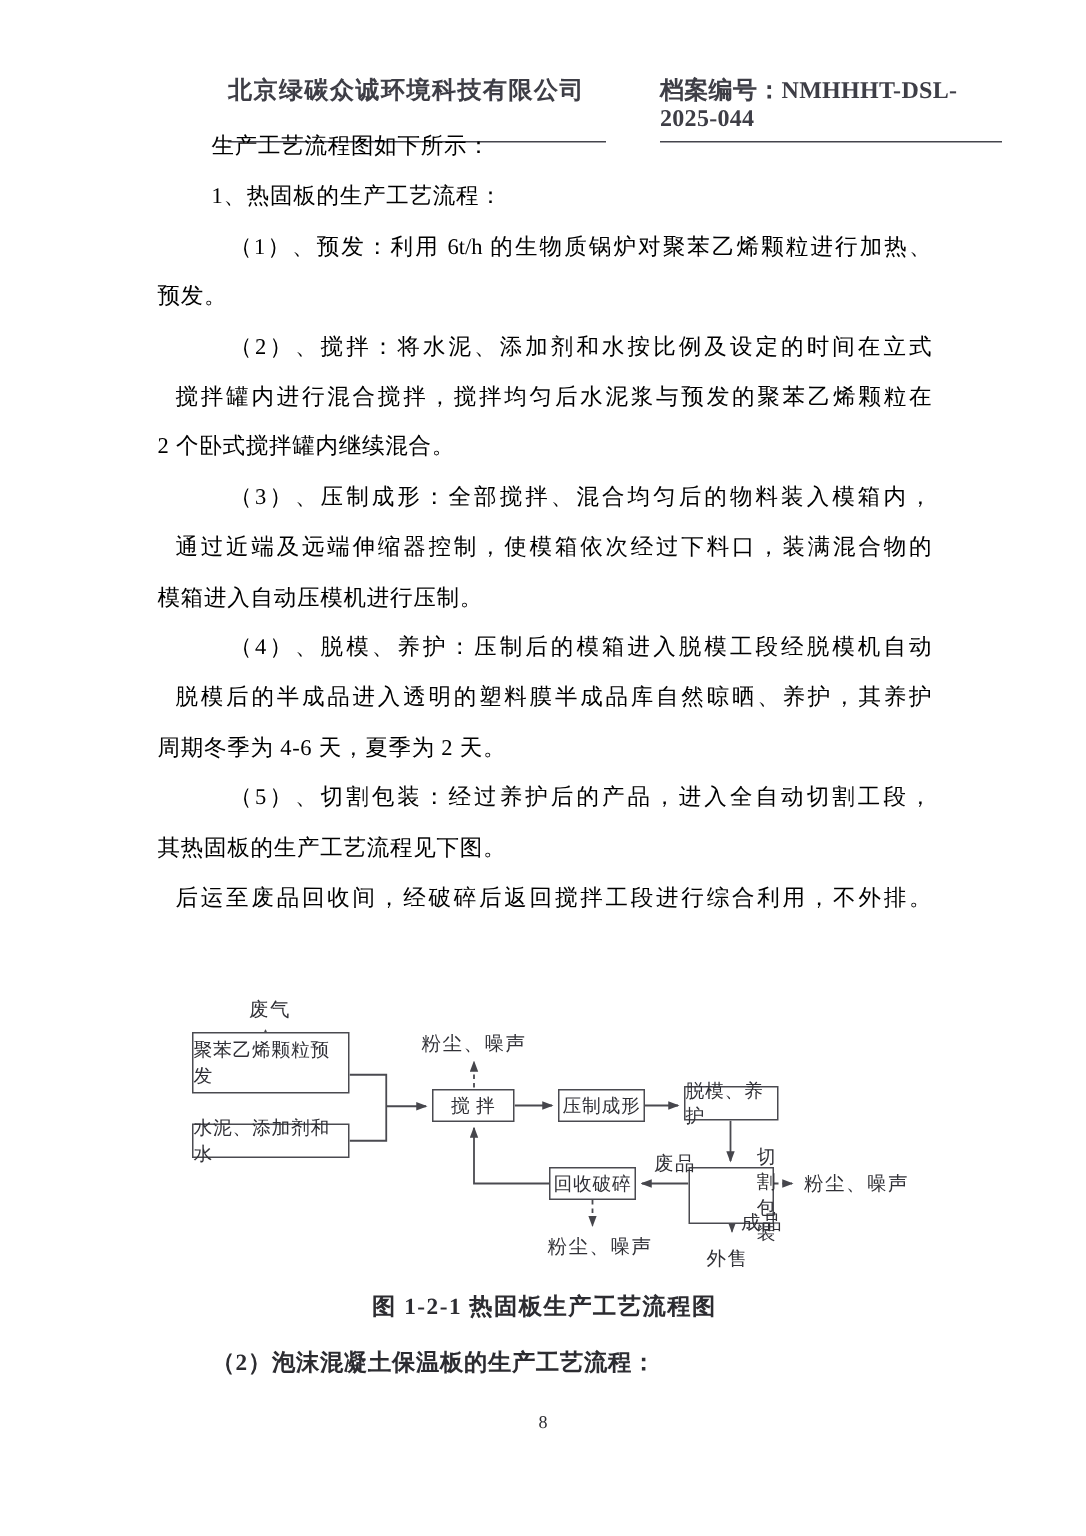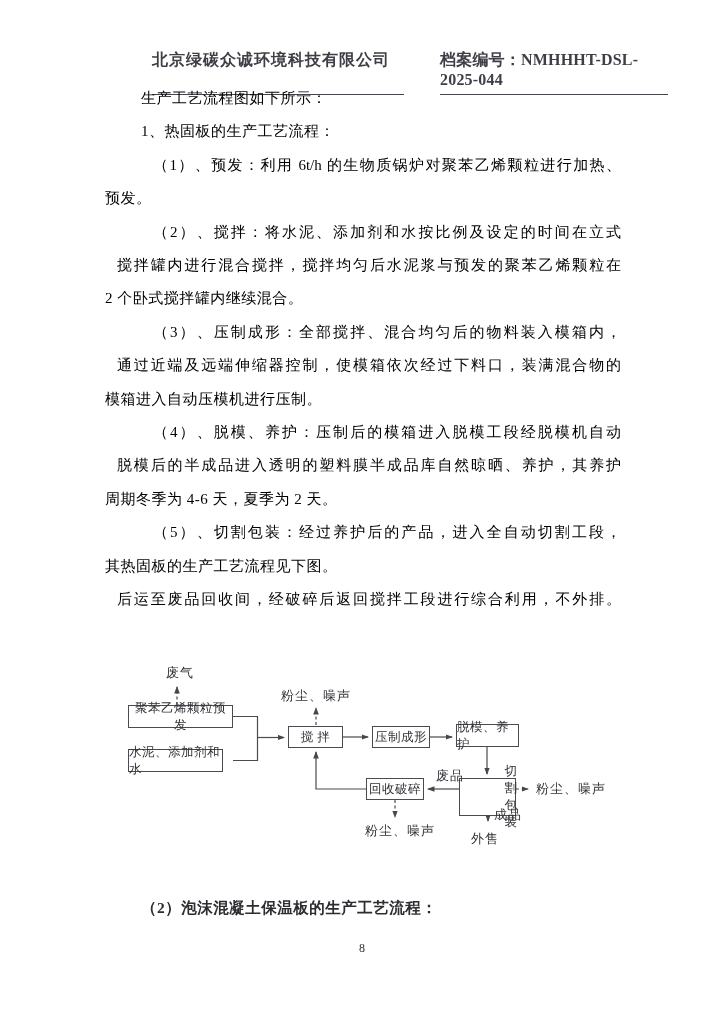--- a/index.html
+++ b/index.html
@@ -38,22 +38,22 @@
   .fc {
     position:absolute; top:660px; left:0; width:724px; height:195px;
     font-size:13px; color:#303036;
   }
   .fc svg { position:absolute; left:0; top:0; }
   .fc .box {
     position:absolute; border:1px solid #4a4a50; background:#ffffff;
     display:flex; align-items:center; justify-content:center;
     letter-spacing:0.5px; font-size:12.5px; box-sizing:border-box;
   }
-  .b1 { left:128px; top:45px;  width:105px; height:23px;text-align:center; }
-  .b2 { left:128px; top:89px;  width:95px; height:23px; }
+  .b1 { left:128px; top:28px;  width:105px; height:41px; }
+  .b2 { left:128px; top:89px;  width:105px; height:23px; }
   .b3 { left:288px; top:66px;  width:55px;  height:22px; }
   .b4 { left:372px; top:66px;  width:58px;  height:22px; }
   .b5 { left:456px; top:64px;  width:63px;  height:23px; }
   .b6 { left:459px; top:118px; width:57px;  height:38px;padding-left:47px; }
   .b7 { left:366px; top:118px; width:58px;  height:22px; }
   .fc .lbl { position:absolute; letter-spacing:1px; }
   .l1 { left:150px; top:4px;   width:60px; text-align:center; }
   .l2 { left:274px; top:27px;  width:84px; text-align:center; }
   .l3 { left:414px; top:107px; width:72px; text-align:center; }
   .l4 { left:536px; top:120px; width:90px; }
@@ -137,16 +137,17 @@
     <div class="box b7">回收破碎</div>
     <div class="lbl l1">废气</div>
     <div class="lbl l2">粉尘、噪声</div>
     <div class="lbl l3">废品</div>
     <div class="lbl l4">粉尘、噪声</div>
     <div class="lbl l5">成品</div>
     <div class="lbl l6">外售</div>
     <div class="lbl l7">粉尘、噪声</div>
   </div>
 
+  <div class="caption">图 1-2-1 热固板生产工艺流程图</div>
   <div class="heading2">（2）泡沫混凝土保温板的生产工艺流程：</div>
   <div class="pagenum">8</div>
 
 </div>
 
 </body></html>

